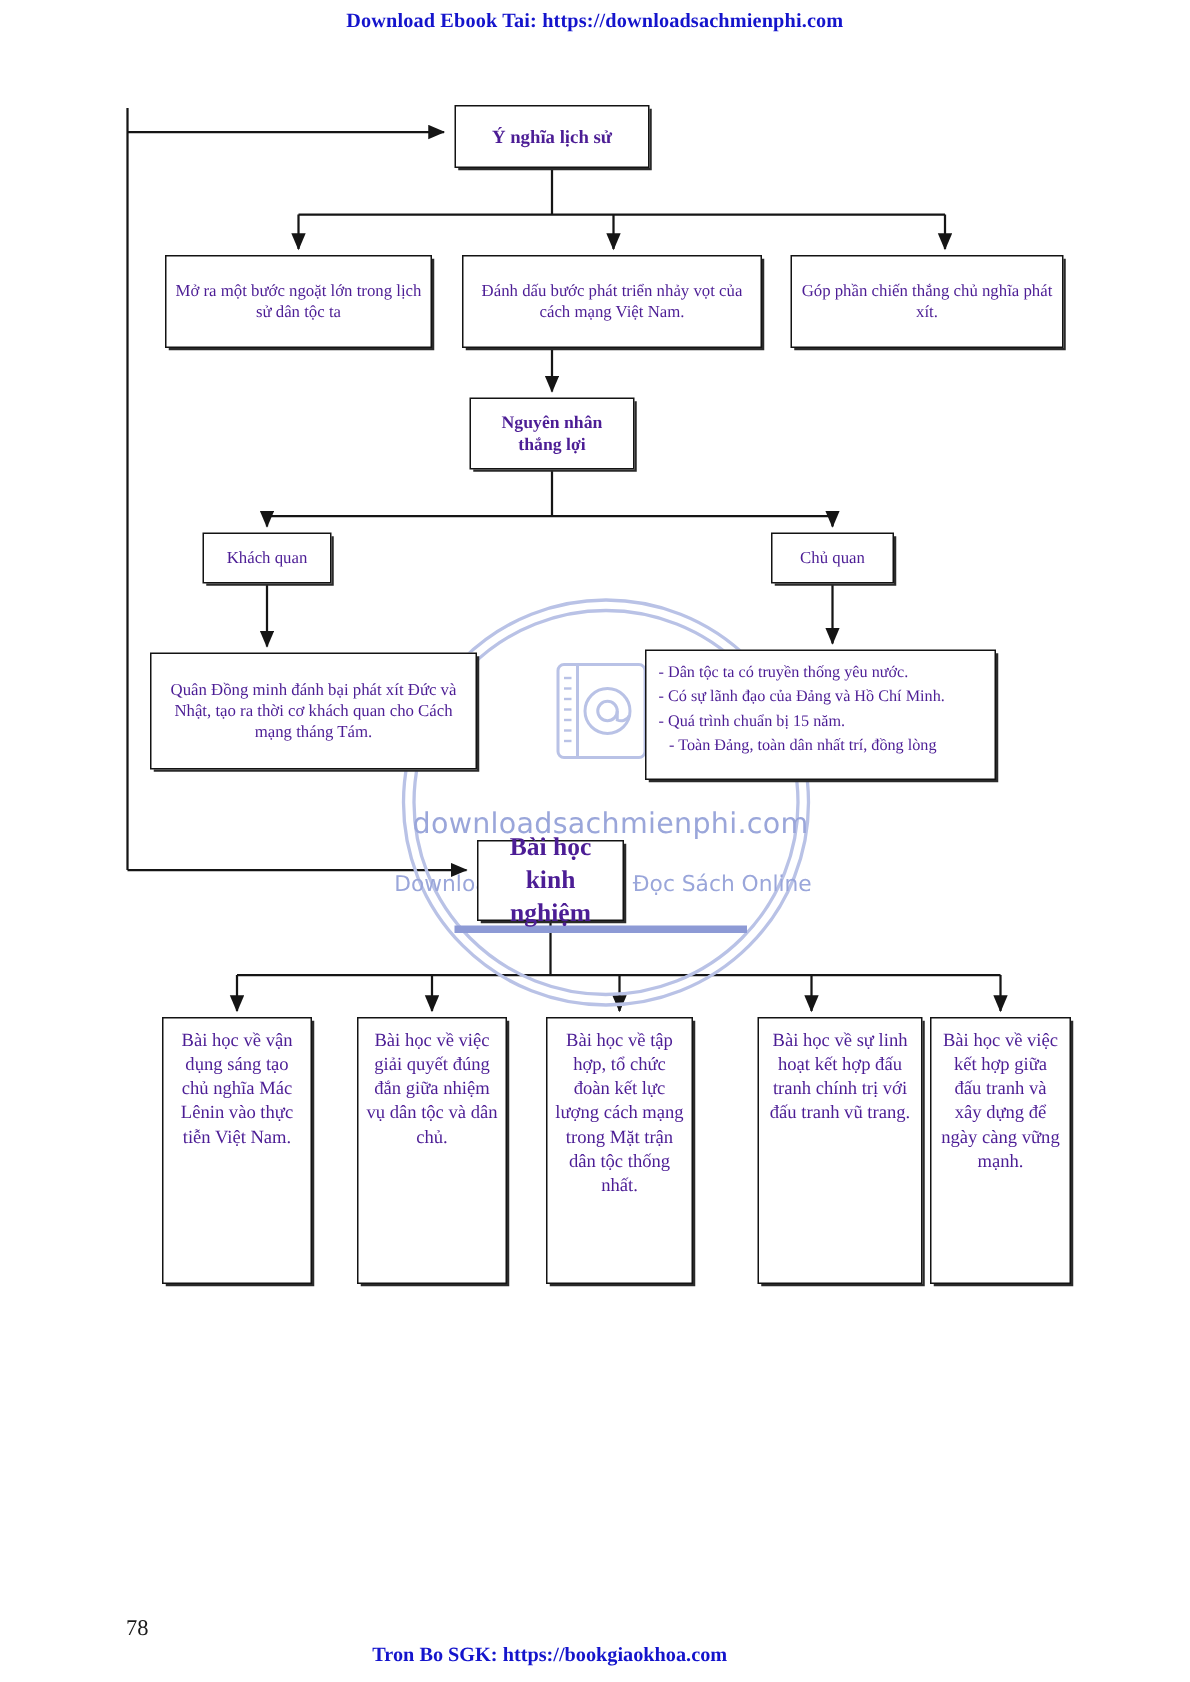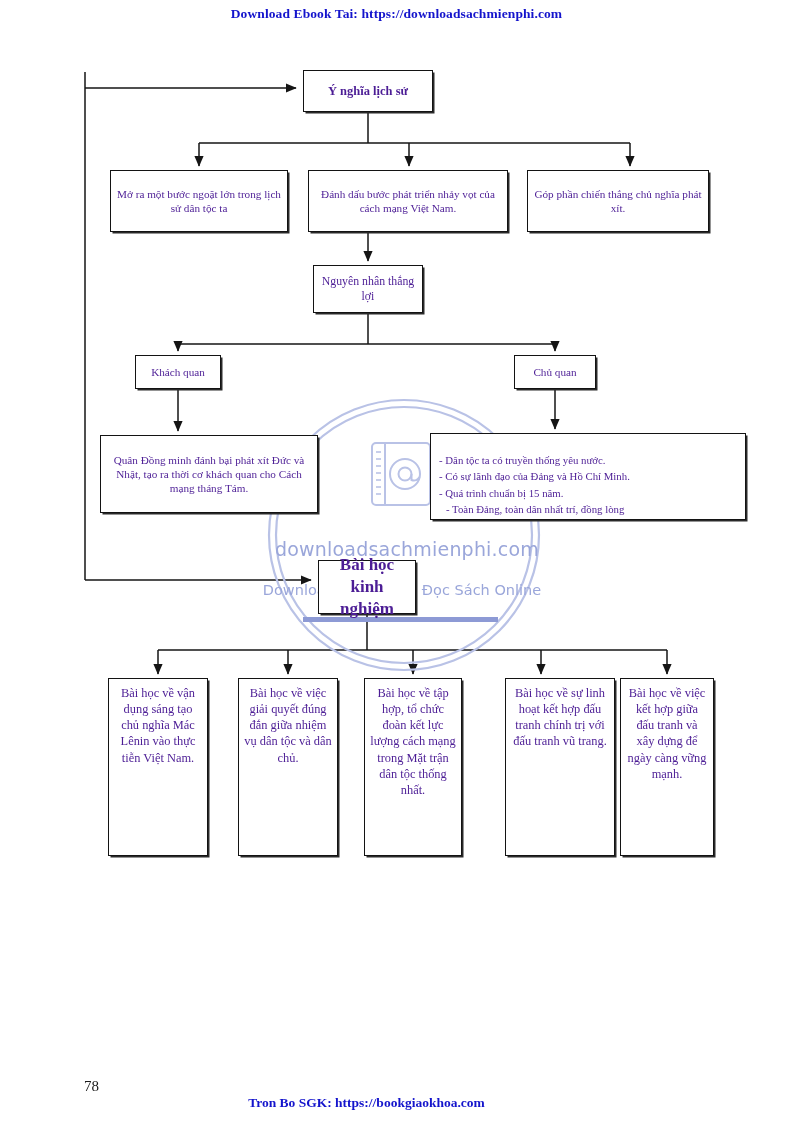--- a/index.html
+++ b/index.html
@@ -84,30 +84,30 @@
   .node .txt { padding: 2px 5px; display: block; width: 100%; }
 
   
   #n-ynghia  { left: 303px; top: 70px;  width: 130px; height: 42px; font-size: 12.5px; font-weight: bold; }
 
   #n-moraa   { left: 110px; top: 170px; width: 178px; height: 62px; font-size: 11.2px; }
   #n-danhdau { left: 308px; top: 170px; width: 200px; height: 62px; font-size: 11.2px; }
   #n-gopphan { left: 527px; top: 170px; width: 182px; height: 62px; font-size: 11.2px; }
 
   
-  #n-nguyennhan { left: 313px; top: 265px; width: 110px; height: 48px; font-size: 11.8px; font-weight: normal; }
+  #n-nguyennhan { left: 313px; top: 265px; width: 110px; height: 48px; font-size: 11.8px; font-weight: bold; }
 
   #n-khachquan { left: 135px; top: 355px; width: 86px; height: 34px; font-size: 11.2px; }
   #n-chuquan   { left: 514px; top: 355px; width: 82px; height: 34px; font-size: 11.2px; }
 
   #n-quandongminh { left: 100px; top: 435px; width: 218px; height: 78px; font-size: 11.2px; }
 
   #n-chuquan-list {
-    left: 430px; top: 433px; width: 316px; height: 87px;
-    display: block; padding: 18px 8px 0 8px; text-align: left;
+    left: 430px; top: 433px; width: 234px; height: 87px;
+    display: block; padding: 6px 8px 0 8px; text-align: left;
     font-size: 10.8px;
   }
   #n-chuquan-list .bullet-row {
     white-space: nowrap;
     line-height: 1.52;
   }
   #n-chuquan-list .bullet-row.indent { padding-left: 7px; }
 
   
   #n-baihoc { left: 318px; top: 560px; width: 98px; height: 54px; font-size: 17px; font-weight: bold; }

